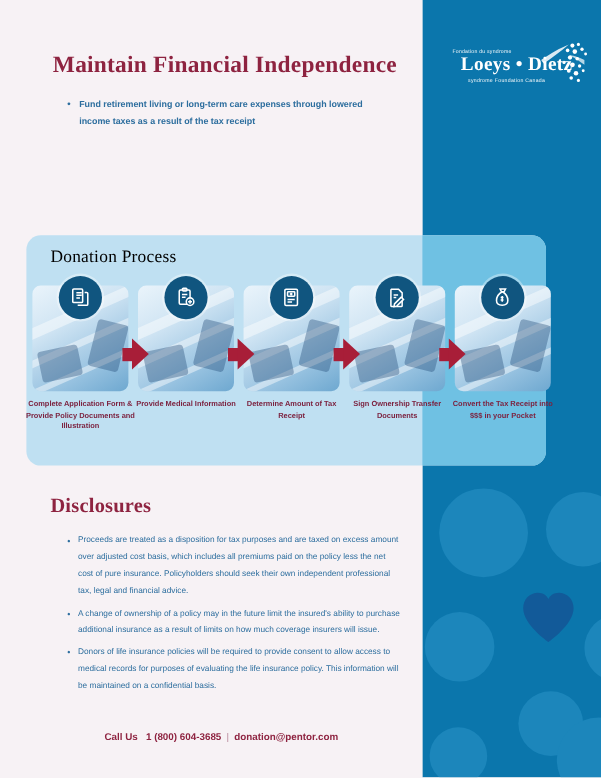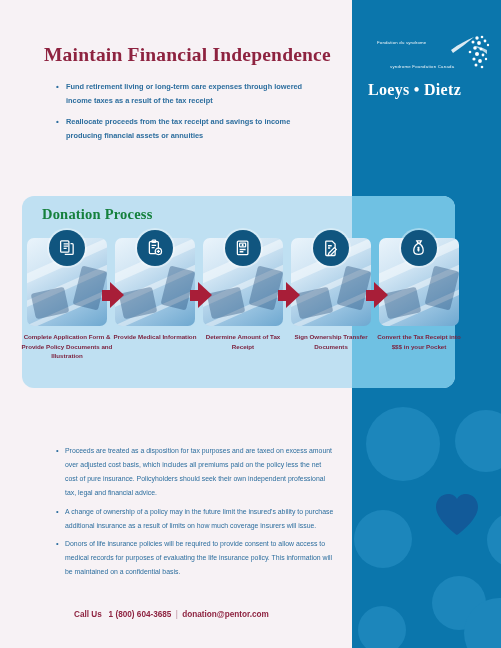--- a/index.html
+++ b/index.html
@@ -63,21 +63,21 @@
     overflow:hidden;
   }
   
   .proc-card .over-blue{
     position:absolute;right:0;top:0;width:103px;height:192px;
     background:#6fc1e3;
   }
   .proc-title{
     position:absolute;left:42px;top:206px;
     font-family:"Liberation Serif", serif;
-    font-weight:700;font-size:14.5px;color:#15803d;letter-spacing:.2px;
+    font-weight:400;font-size:14.5px;color:#000000;letter-spacing:.2px;
   }
 
   .steps{position:absolute;left:27px;top:238px;width:428px;height:145px;}
   .step{
     position:absolute;top:0;width:80px;
   }
   .step .tile{
     position:relative;width:80px;height:88px;border-radius:7px;overflow:hidden;
     background:linear-gradient(150deg,#eaf4fb 0%,#cfe4f3 35%,#9cc5e2 70%,#6ea8d0 100%);
   }
@@ -125,35 +125,35 @@
     list-style:none;position:relative;
     font-size:6.9px;line-height:2.05;color:#2d6e9e;
     margin:0 0 4px 0;padding-left:9px;text-align:left;
   }
   .disc li:before{
     content:"\2022";position:absolute;left:0;top:-1px;color:#2d6e9e;font-size:7.5px;
   }
 
   
   .footer{
-    position:absolute;left:74px;top:610px;width:280px;
+    position:absolute;left:87px;top:610px;width:280px;
     font-size:8.2px;font-weight:700;color:#8e2340;white-space:nowrap;
   }
   .footer .sep{color:#b8889b;font-weight:400;padding:0 2px;}
   .footer .mail{color:#8e2340;}
 
   
   .logo{position:absolute;left:368px;top:40px;width:115px;height:36px;color:#fff;}
   .logo .pre{
     position:absolute;left:9px;top:0px;font-size:4.3px;letter-spacing:.2px;
     font-family:"Liberation Sans", sans-serif;white-space:nowrap;opacity:.95;
   }
   .logo .main{
-    position:absolute;left:0px;top:5px;font-size:16px;font-weight:700;
-    font-family:"Liberation Serif", serif;letter-spacing:.3px;white-space:nowrap;margin-top:36px;
+    position:absolute;left:16px;top:5px;font-size:16px;font-weight:700;
+    font-family:"Liberation Serif", serif;letter-spacing:.3px;white-space:nowrap;
   }
   .logo .post{
     position:absolute;left:22px;top:24px;font-size:4.3px;letter-spacing:.25px;
     font-family:"Liberation Sans", sans-serif;white-space:nowrap;opacity:.95;
   }
   .logo .mark{position:absolute;right:-8px;top:-6px;width:44px;height:40px;}
 </style>
 </head>
 <body>
 
@@ -202,21 +202,20 @@
           <path d="M40 16 C34 13 30 12 27 12 C32 14 36 17 40 20 Z" opacity=".7"></path>
         </g>
       </svg>
     </div>
   </div>
 
   <div class="header">
     <div class="title">Maintain Financial Independence</div>
     <ul class="bullets">
       <li>Fund retirement living or long-term care expenses through lowered income taxes as a result of the tax receipt</li>
-      <li>Reallocate proceeds from the tax receipt and savings to income producing financial assets or annuities</li>
     </ul>
   </div>
 
   <div class="proc-card">
     <div class="over-blue"></div>
   </div>
   <div class="proc-title">Donation Process</div>
 
   <div class="steps">
 
@@ -324,20 +323,21 @@
           <path d="M9 2.5h6l-1.6 3h-2.8Z"></path>
           <path d="M11.5 5.5C7.5 7.5 5 11.5 5 15.3c0 3.3 2.3 5.2 6.3 5.2 4 0 6.3-1.9 6.3-5.2 0-3.8-2.5-7.8-6.1-9.8Z"></path>
           <path d="M11.4 10.2v6.4M9.6 11.8h3.2M9.6 14.6h3.2"></path>
         </svg>
       </div>
       <div class="caption">Convert the Tax Receipt into $$$ in your Pocket</div>
     </div>
 
   </div>
 
+  <div class="disc-title">Disclosures</div>
   <ul class="disc">
     <li>Proceeds are treated as a disposition for tax purposes and are taxed on excess amount over adjusted cost basis, which includes all premiums paid on the policy less the net cost of pure insurance. Policyholders should seek their own independent professional tax, legal and financial advice.</li>
     <li>A change of ownership of a policy may in the future limit the insured's ability to purchase additional insurance as a result of limits on how much coverage insurers will issue.</li>
     <li>Donors of life insurance policies will be required to provide consent to allow access to medical records for purposes of evaluating the life insurance policy. This information will be maintained on a confidential basis.</li>
   </ul>
 
   <div class="footer">
     <span>Call Us</span>
     <span>&nbsp;</span>
     <span>1 (800) 604-3685</span>

